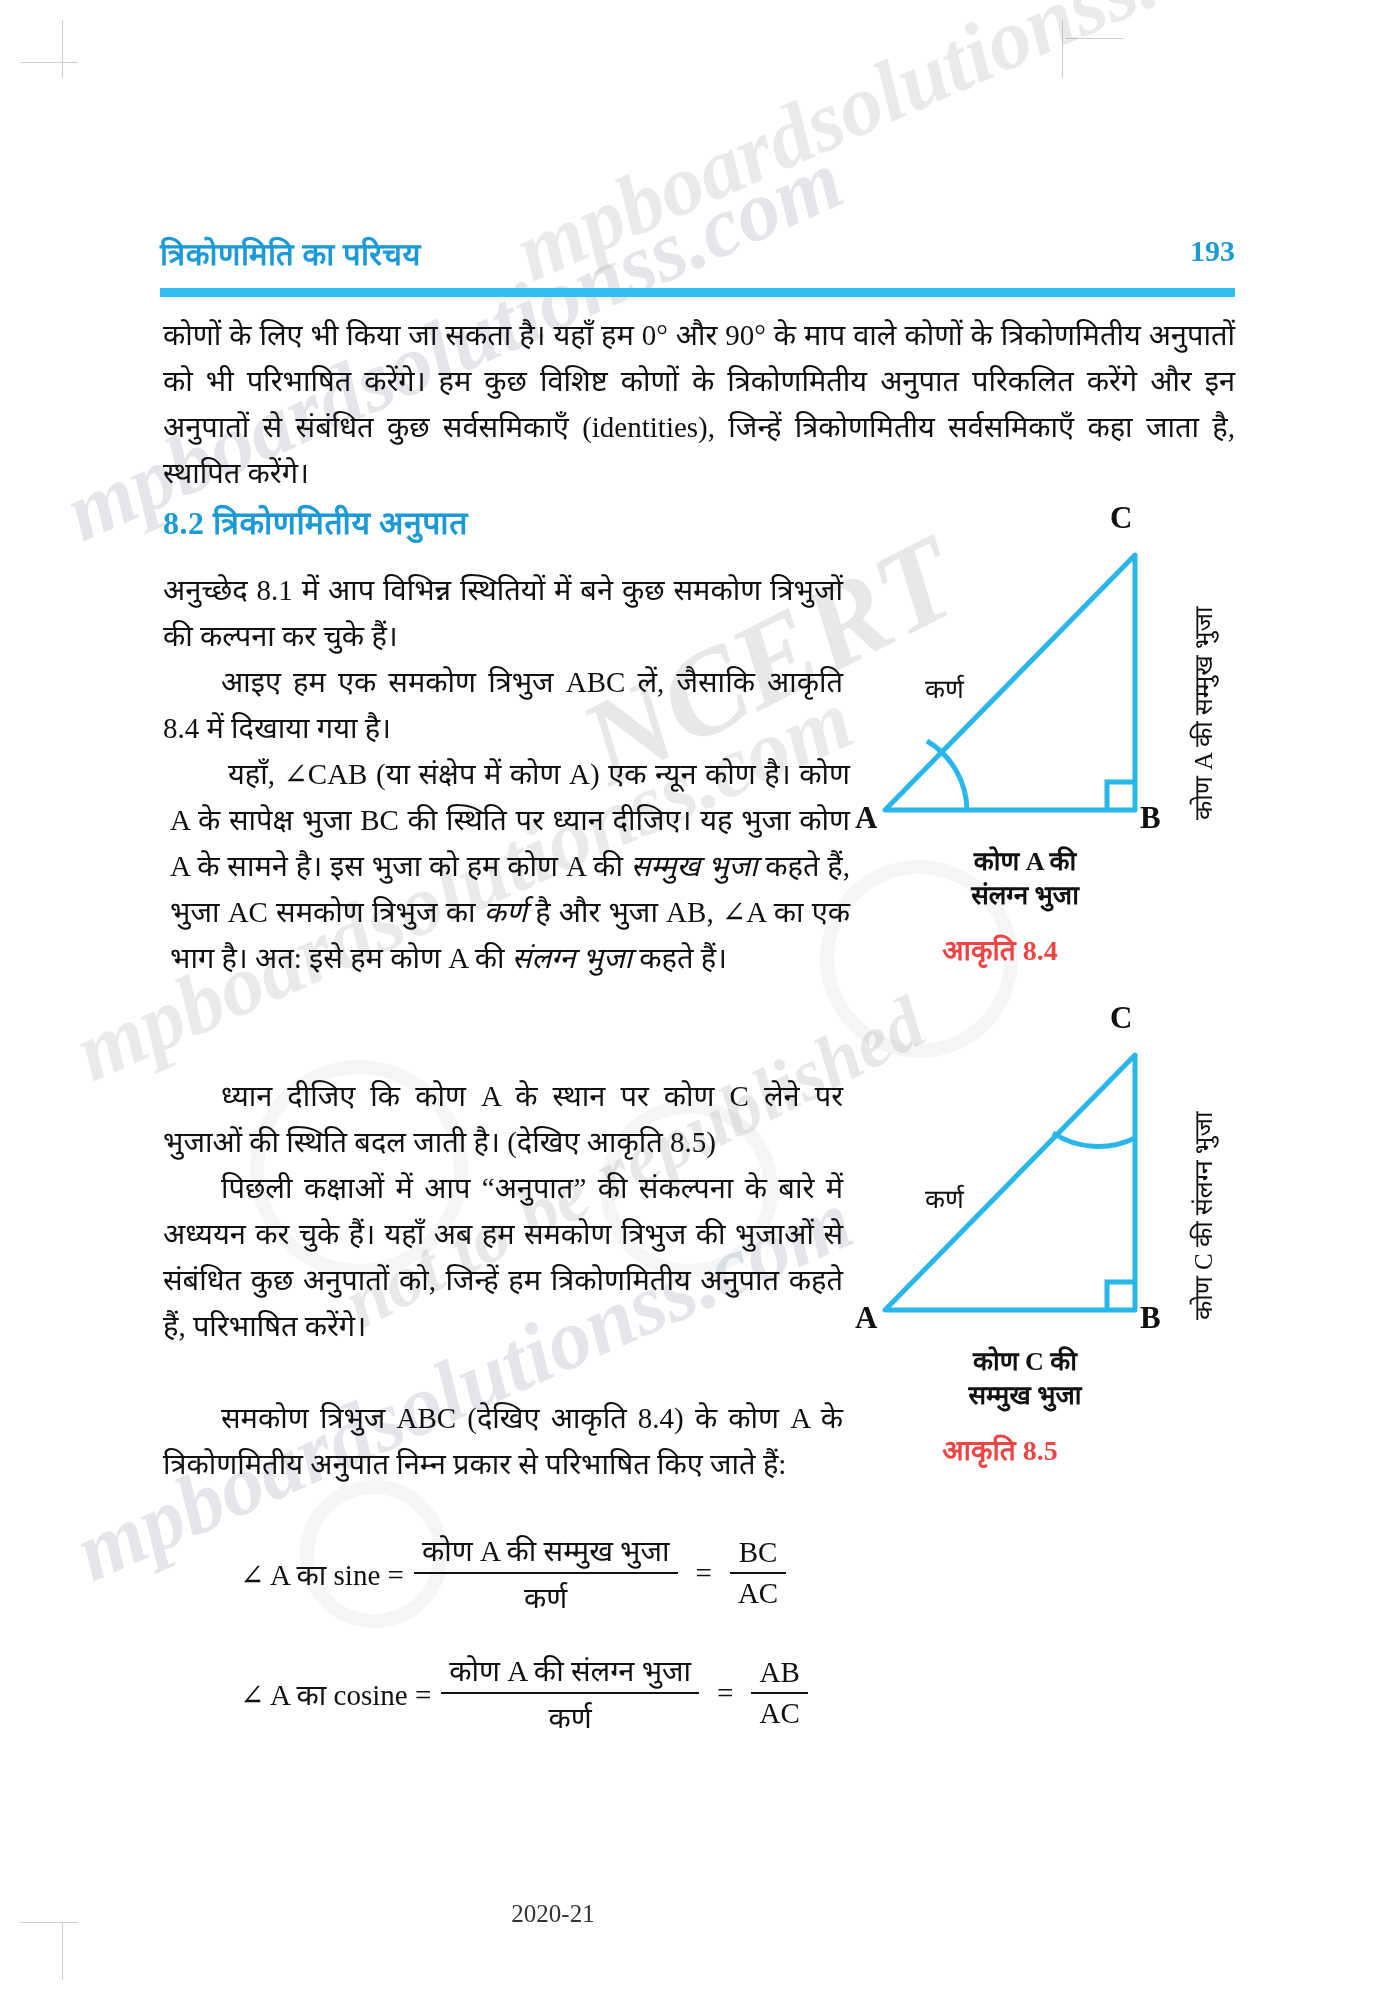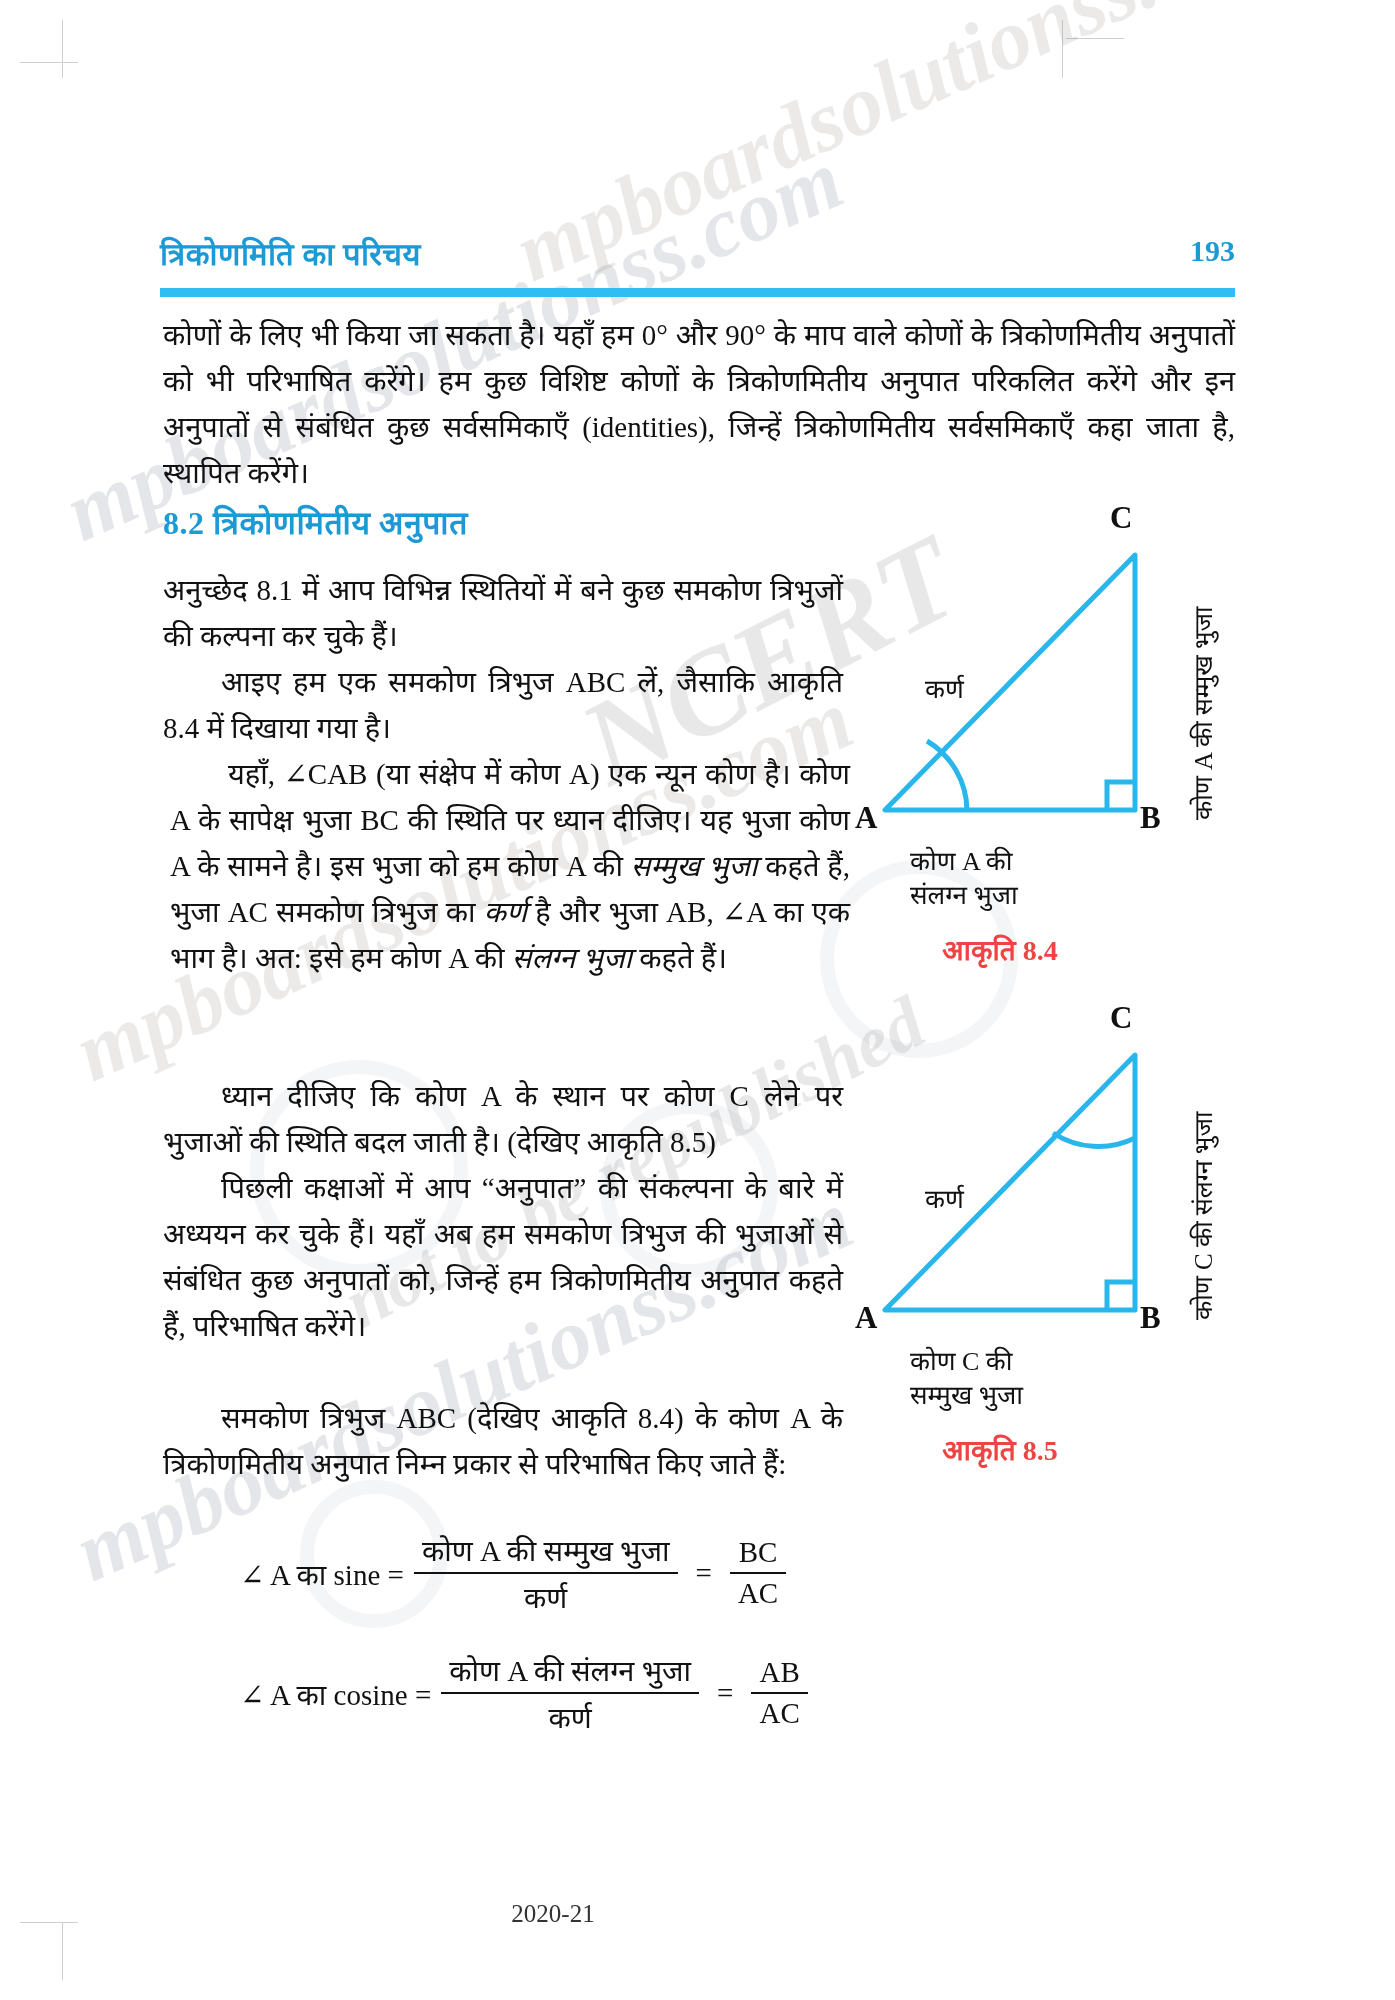--- a/index.html
+++ b/index.html
@@ -77,22 +77,22 @@
     letter-spacing:.5px;
   }
 
   
   .figure{position:absolute;}
   .fig-caption{
     position:absolute;text-align:center;width:100%;
     font-size:28px;font-weight:bold;color:#ef4444;
   }
   .fig-sub{
-    position:absolute;text-align:left;
-    font-size:26px;line-height:34px;color:#111;
+    position:absolute;text-align:center;
+    font-size:26px;line-height:34px;color:#111;font-weight:bold;
   }
   .vlabel{
     position:absolute;
     font-size:25px;color:#111;white-space:nowrap;
     transform-origin:left top;
     transform:rotate(-90deg);
   }
   .vertex{
     position:absolute;font-size:31px;font-weight:bold;color:#111;
   }

